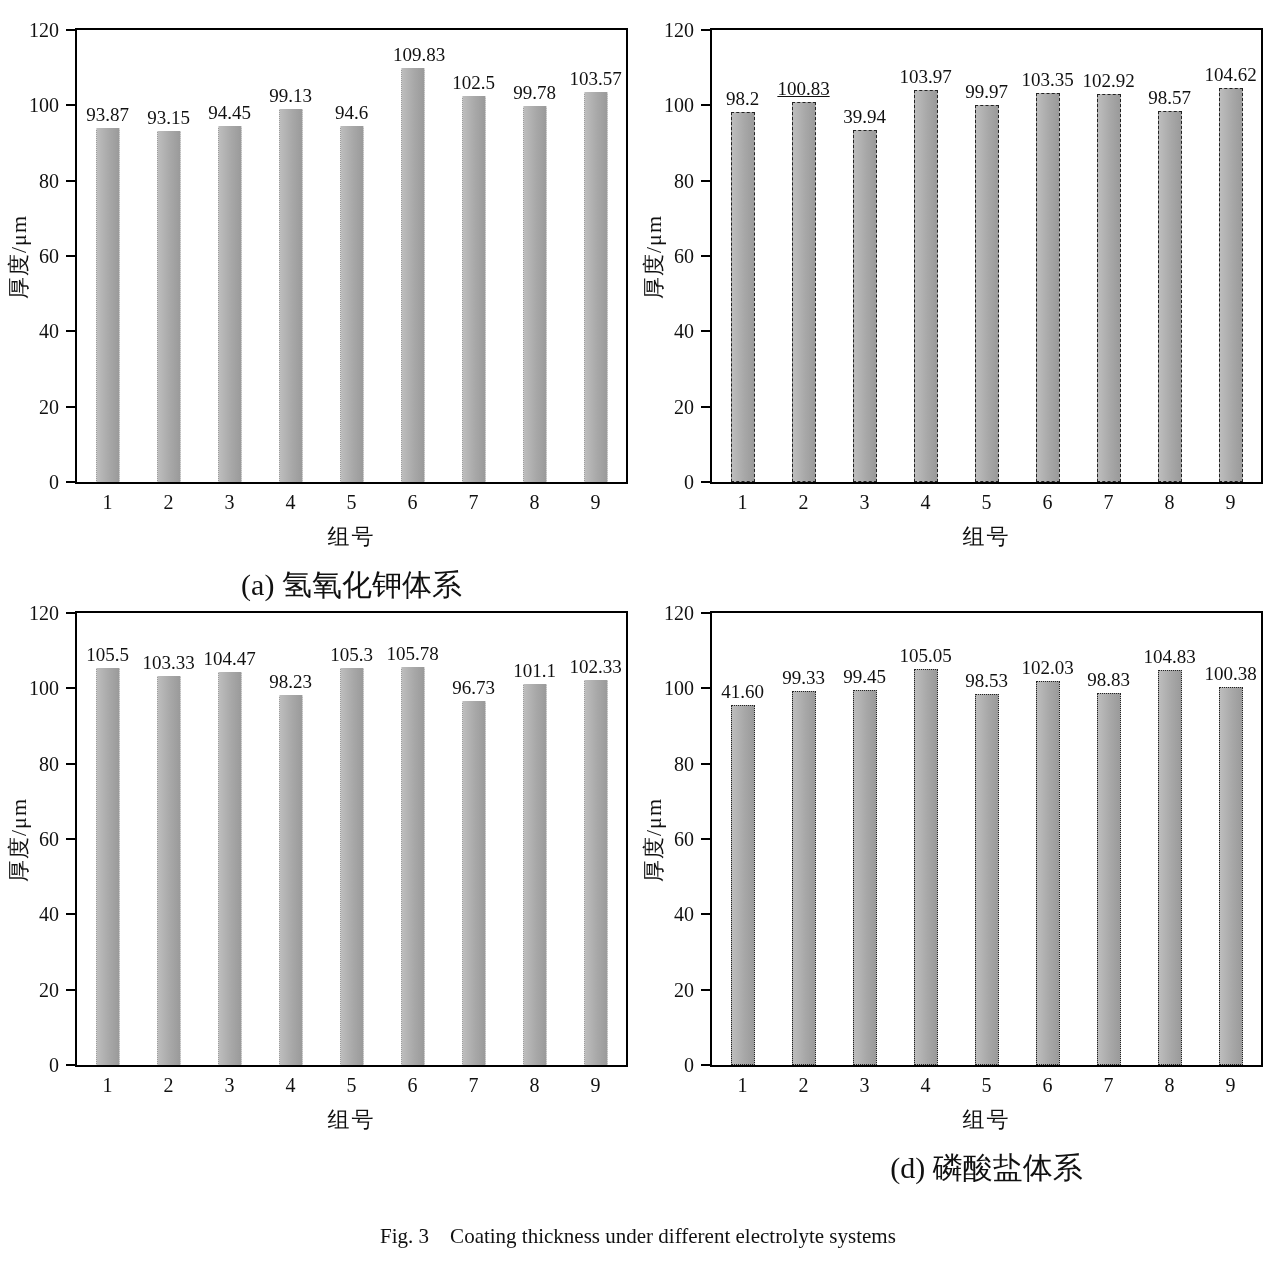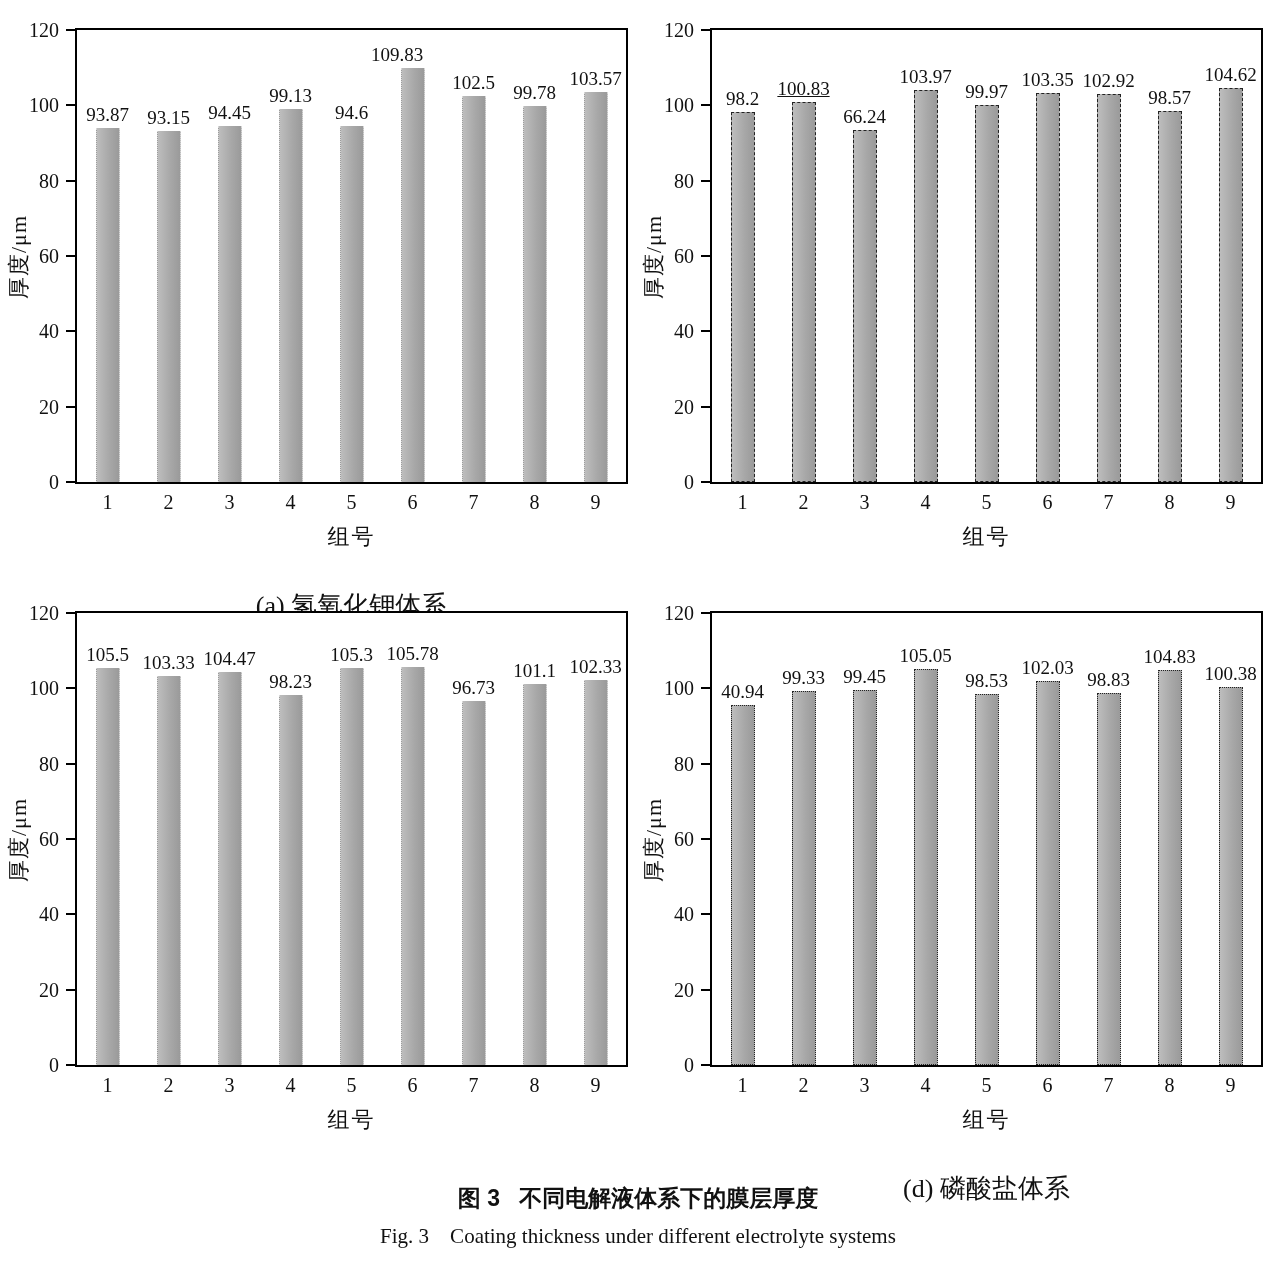--- a/index.html
+++ b/index.html
@@ -44,21 +44,21 @@
     white-space:nowrap;
   }
   .xticklab{
     position:absolute;top:460px;width:60px;text-align:center;font-size:20px;line-height:24px;
   }
   .xlab{
     position:absolute;top:492px;left:0;width:549px;text-align:center;font-size:22px;
     letter-spacing:2px;
   }
   .subtitle{
-    position:absolute;top:558px;left:0;width:549px;text-align:center;font-size:26px;
+    position:absolute;top:535px;left:0;width:549px;text-align:center;font-size:30px;
   }
   .caption-zh{
     position:absolute;left:0;top:1183px;width:1276px;text-align:center;
     font-family:"Liberation Sans","DejaVu Sans",sans-serif;
     font-weight:bold;font-size:23px;white-space:pre;
   }
   .caption-en{
     position:absolute;left:0;top:1224px;width:1276px;text-align:center;
     font-size:21px;white-space:pre;
   }
@@ -87,21 +87,21 @@
       <div class="vlab" style="left: -14.5px; bottom: 356.577px;">93.87</div>
       <div class="bar plain" style="left: 79.5px; height: 350.865px;"></div>
       <div class="vlab" style="left: 46.5px; bottom: 353.865px;">93.15</div>
       <div class="bar plain" style="left: 140.5px; height: 355.762px;"></div>
       <div class="vlab" style="left: 107.5px; bottom: 358.762px;">94.45</div>
       <div class="bar plain" style="left: 201.5px; height: 373.39px;"></div>
       <div class="vlab" style="left: 168.5px; bottom: 376.39px;">99.13</div>
       <div class="bar plain" style="left: 262.5px; height: 356.327px;"></div>
       <div class="vlab" style="left: 229.5px; bottom: 359.327px;">94.6</div>
       <div class="bar plain" style="left: 323.5px; height: 413.693px;"></div>
-      <div class="vlab" style="left: 275px; bottom: 416.693px;">109.83</div>
+      <div class="vlab" style="left: 297px; bottom: 416.693px;">109.83</div>
       <div class="bar plain" style="left: 384.5px; height: 386.083px;"></div>
       <div class="vlab" style="left: 351.5px; bottom: 389.083px;">102.5</div>
       <div class="bar plain" style="left: 445.5px; height: 375.838px;"></div>
       <div class="vlab" style="left: 412.5px; bottom: 378.838px;">99.78</div>
       <div class="bar plain" style="left: 506.5px; height: 390.114px;"></div>
       <div class="vlab" style="left: 473.5px; bottom: 393.114px;">103.57</div>
       <div class="xticklab" style="left: 0.5px;">1</div>
       <div class="xticklab" style="left: 61.5px;">2</div>
       <div class="xticklab" style="left: 122.5px;">3</div>
       <div class="xticklab" style="left: 183.5px;">4</div>
@@ -127,21 +127,21 @@
       <div class="ytick" style="bottom: 375.667px;"></div>
       <div class="yticklab" style="bottom: 364.667px;">100</div>
       <div class="ytick" style="bottom: 451px;"></div>
       <div class="yticklab" style="bottom: 440px;">120</div>
       <div class="ylab">厚度/μm</div>
       <div class="bar dashed-outline" style="left: 18.5px; height: 369.887px;"></div>
       <div class="vlab" style="left: -14.5px; bottom: 372.887px;">98.2</div>
       <div class="bar dashed-outline" style="left: 79.5px; height: 379.793px;"></div>
       <div class="vlab" style="left: 46.5px; bottom: 382.793px; text-decoration: underline;">100.83</div>
       <div class="bar dashed-outline" style="left: 140.5px; height: 352.485px;"></div>
-      <div class="vlab" style="left: 107.5px; bottom: 355.485px;">66.24</div>
+      <div class="vlab" style="left: 107.5px; bottom: 355.485px;">39.94</div>
       <div class="bar dashed-outline" style="left: 201.5px; height: 391.62px;"></div>
       <div class="vlab" style="left: 168.5px; bottom: 394.62px;">103.97</div>
       <div class="bar dashed-outline" style="left: 262.5px; height: 376.554px;"></div>
       <div class="vlab" style="left: 229.5px; bottom: 379.554px;">99.97</div>
       <div class="bar dashed-outline" style="left: 323.5px; height: 389.285px;"></div>
       <div class="vlab" style="left: 290.5px; bottom: 392.285px;">103.35</div>
       <div class="bar dashed-outline" style="left: 384.5px; height: 387.665px;"></div>
       <div class="vlab" style="left: 351.5px; bottom: 390.665px;">102.92</div>
       <div class="bar dashed-outline" style="left: 445.5px; height: 371.28px;"></div>
       <div class="vlab" style="left: 412.5px; bottom: 374.28px;">98.57</div>
@@ -213,21 +213,21 @@
       <div class="ytick" style="bottom: 225px;"></div>
       <div class="yticklab" style="bottom: 214px;">60</div>
       <div class="ytick" style="bottom: 300.333px;"></div>
       <div class="yticklab" style="bottom: 289.333px;">80</div>
       <div class="ytick" style="bottom: 375.667px;"></div>
       <div class="yticklab" style="bottom: 364.667px;">100</div>
       <div class="ytick" style="bottom: 451px;"></div>
       <div class="yticklab" style="bottom: 440px;">120</div>
       <div class="ylab">厚度/μm</div>
       <div class="bar dotted-outline" style="left: 18.5px; height: 359.641px;"></div>
-      <div class="vlab" style="left: -14.5px; bottom: 362.641px;">40.94</div>
+      <div class="vlab" style="left: -14.5px; bottom: 362.641px;">41.60</div>
       <div class="bar dotted-outline" style="left: 79.5px; height: 374.143px;"></div>
       <div class="vlab" style="left: 46.5px; bottom: 377.143px;">99.33</div>
       <div class="bar dotted-outline" style="left: 140.5px; height: 374.595px;"></div>
       <div class="vlab" style="left: 107.5px; bottom: 377.595px;">99.45</div>
       <div class="bar dotted-outline" style="left: 201.5px; height: 395.688px;"></div>
       <div class="vlab" style="left: 168.5px; bottom: 398.688px;">105.05</div>
       <div class="bar dotted-outline" style="left: 262.5px; height: 371.13px;"></div>
       <div class="vlab" style="left: 229.5px; bottom: 374.13px;">98.53</div>
       <div class="bar dotted-outline" style="left: 323.5px; height: 384.313px;"></div>
       <div class="vlab" style="left: 290.5px; bottom: 387.313px;">102.03</div>
@@ -243,15 +243,14 @@
       <div class="xticklab" style="left: 183.5px;">4</div>
       <div class="xticklab" style="left: 244.5px;">5</div>
       <div class="xticklab" style="left: 305.5px;">6</div>
       <div class="xticklab" style="left: 366.5px;">7</div>
       <div class="xticklab" style="left: 427.5px;">8</div>
       <div class="xticklab" style="left: 488.5px;">9</div>
       <div class="xlab">组号</div>
       <div class="subtitle">(d) 磷酸盐体系</div>
     </section>
 
-  <div class="caption-zh">图 3   不同电解液体系下的膜层厚度</div>
   <div class="caption-en">Fig. 3    Coating thickness under different electrolyte systems</div>
 </div>
 
 </body></html>

